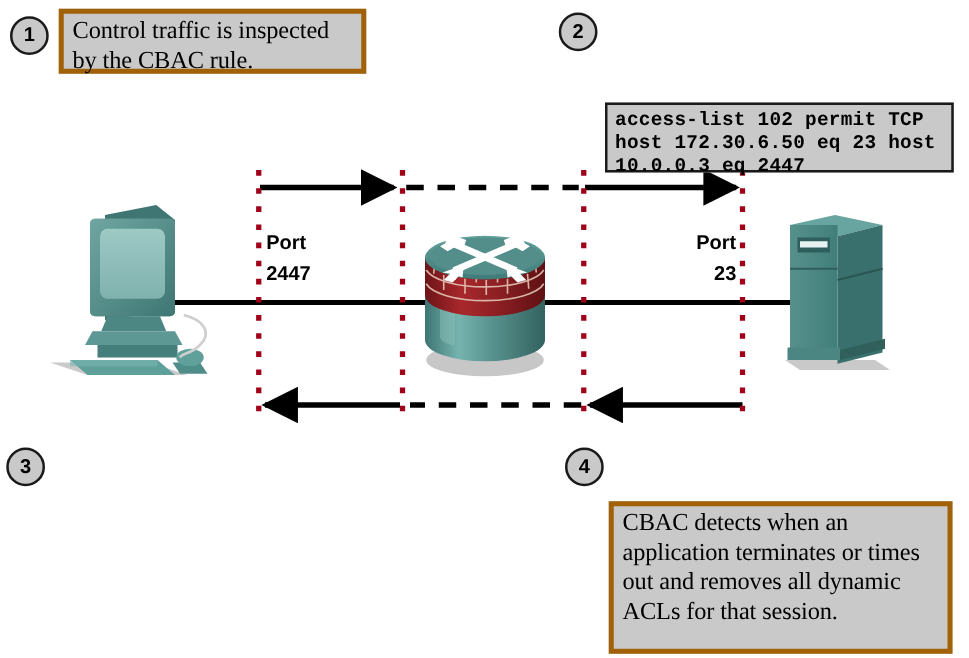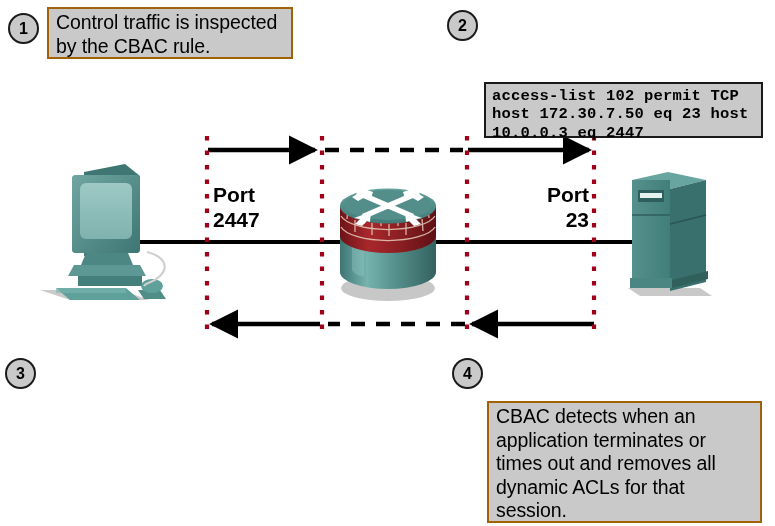--- a/index.html
+++ b/index.html
@@ -15,23 +15,23 @@
     background: #ffffff;
     font-family: "Liberation Sans", sans-serif;
     overflow: hidden;
   }
 
   
   .callout {
     position: absolute;
     box-sizing: border-box;
     background: #c9c9c9;
-    border: 2px solid #a16207;
-    color: #000000;
-    font-family: Liberation Sans, sans-serif;
+    border: 4px solid #a16207;
+    color: #000000;
+    font-family: Liberation Serif, serif;
     font-size: 19.5px;
     line-height: 23.5px;
     padding: 2px 6px 3px 7px;
     letter-spacing: -0.1px;
   }
   .codebox {
     position: absolute;
     box-sizing: border-box;
     background: #c9c9c9;
     border: 2px solid #1a1a1a;
@@ -61,21 +61,21 @@
     display: flex;
     align-items: center;
     justify-content: center;
     line-height: 1;
   }
 
   
   .portlabel {
     position: absolute;
     font-family: "Liberation Sans", sans-serif;
-    font-size: 21px;
+    font-size: 16px;
     font-weight: bold;
     color: #000000;
     line-height: 25px;
     white-space: pre-line;
   }
   .portlabel.left  { text-align: left; }
   .portlabel.right { text-align: right; }
 
   
   #artwork {
@@ -240,21 +240,21 @@
 
   <div class="badge" style="left:8px; top:13px;">1</div>
 
   <div class="callout" style="left:47px; top:7px; width:246px; height:52px;">Control traffic is inspected by the CBAC rule.</div>
 
 
   <div class="badge" style="left:447px; top:10px;">2</div>
 
 
   <div class="codebox" style="left:484px; top:82px; width:279px; height:56px;">access-list 102 permit TCP
-host 172.30.7.50 eq 23 host
+host 172.30.6.50 eq 23 host
 10.0.0.3 eq 2447</div>
 
   <div class="badge" style="left:5px; top:358px;">3</div>
 
 
   <div class="badge" style="left:452px; top:358px;">4</div>
 
   <div class="callout" style="left:487px; top:353px; width:275px; height:122px;margin-top:48px;">CBAC detects when an application terminates or times out and removes all dynamic ACLs for that session.</div>
 
   <div class="portlabel left" style="left:213px; top:182px; width:90px;">Port

